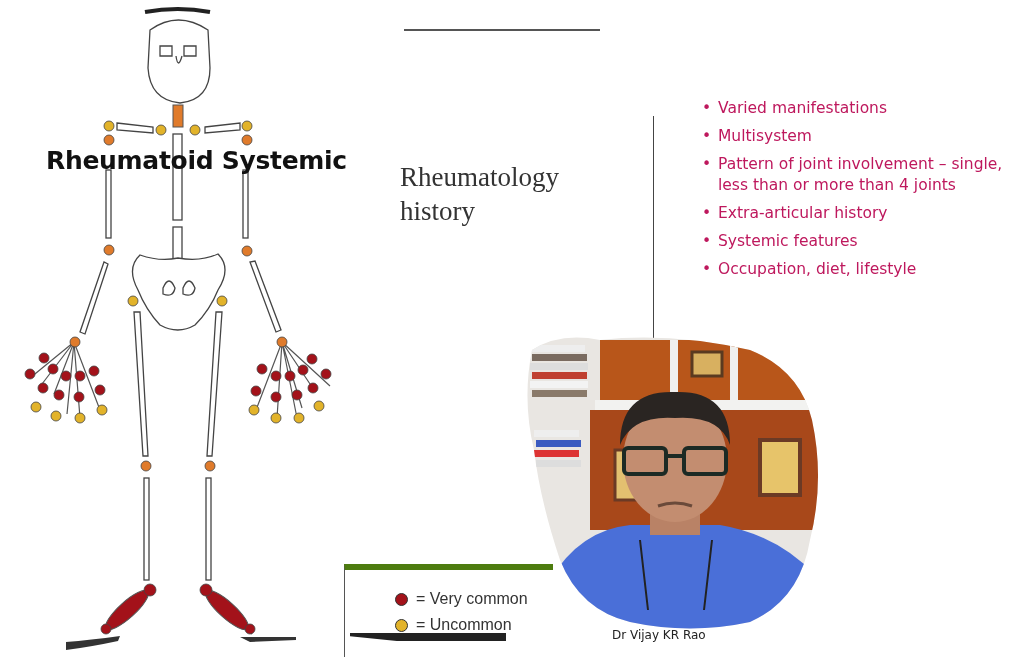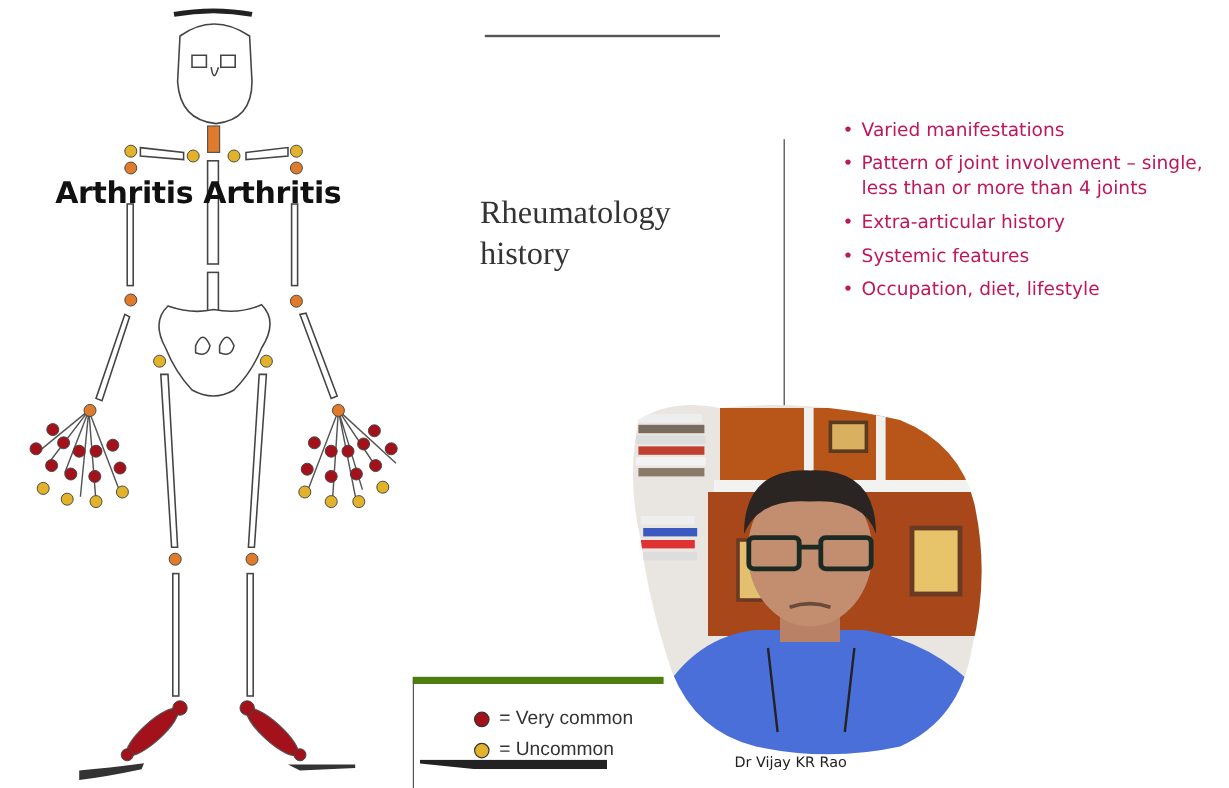--- a/index.html
+++ b/index.html
@@ -120,21 +120,21 @@
         <circle cx="297" cy="395" r="5"></circle>
         <circle cx="313" cy="388" r="5"></circle>
       <circle cx="150" cy="590" r="6"></circle>
         <circle cx="106" cy="629" r="5"></circle>
       <circle cx="206" cy="590" r="6"></circle>
         <circle cx="250" cy="629" r="5"></circle>
     </g>
   </g>
 </svg>
 
-<div class="abs ra-title">Arthritis Arthritis</div>
+<div class="abs ra-title">Rheumatoid Systemic</div>
 
 <div class="abs legend">
   <div class="legend-row">
     <span class="dot" style="background:#a3121a"></span>
     <span>= Very common</span>
   </div>
   <div class="legend-row">
     <span class="dot" style="background:#e2b32a"></span>
     <span>= Uncommon</span>
   </div>
@@ -145,20 +145,21 @@
 
 <div class="abs main-title">
   <span>Rheumatology</span>
   <span>history</span>
 </div>
 
 <div class="abs divider"></div>
 
 <ul class="abs bullets">
   <li>Varied manifestations</li>
+  <li>Multisystem</li>
   <li>Pattern of joint involvement – single, less than or more than 4 joints</li>
   <li>Extra-articular history</li>
   <li>Systemic features</li>
   <li>Occupation, diet, lifestyle</li>
 </ul>
 
 <svg id="photo" class="abs" viewBox="0 0 310 302" xmlns="http://www.w3.org/2000/svg">
   <defs>
     <clipPath id="blob">
       <path d="M12 20 Q40 2 80 10 Q150 2 230 20 Q280 40 292 90 Q305 150 290 210 Q280 270 230 292 Q170 305 110 292 Q60 280 40 230 Q20 170 14 120 Q2 70 12 20 Z"></path>

